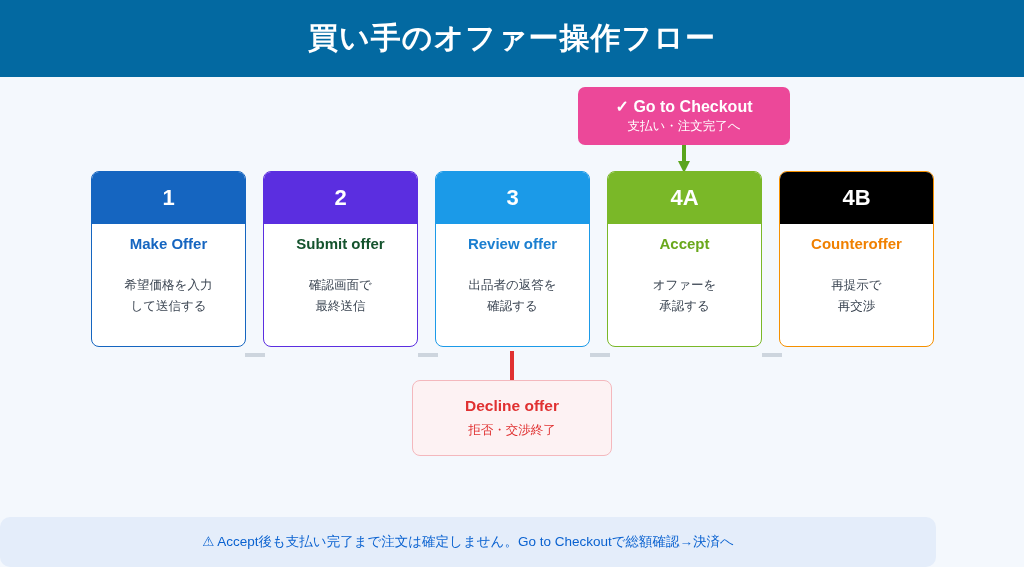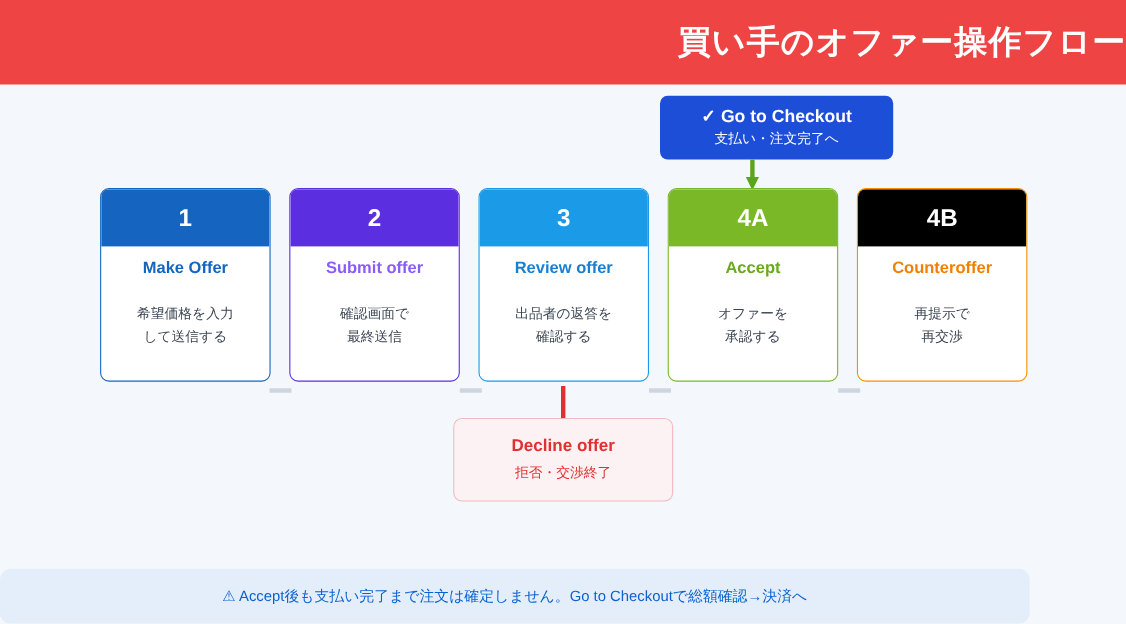--- a/index.html
+++ b/index.html
@@ -14,49 +14,49 @@
     overflow: hidden;
     position: relative;
   }
 
   
   .header {
     position: absolute;
     left: 0; top: 0;
     width: 1024px;
     height: 77px;
-    background: #ef4444;
-    display: flex;
-    align-items: center;
-    justify-content: flex-end;
+    background: #0369a1;
+    display: flex;
+    align-items: center;
+    justify-content: center;
   }
   .header-title {
     color: #ffffff;
     font-size: 30px;
     font-weight: bold;
     letter-spacing: 1px;
   }
 
   
   .canvas {
     position: absolute;
     left: 0; top: 77px;
     width: 1024px;
     height: 440px;
     background: #f4f8fd;
   }
 
   
   .checkout-box {
     position: absolute;
-    left: 600px;
+    left: 578px;
     top: 10px;
     width: 212px;
     height: 58px;
-    background: #1d4ed8;
+    background: #ec4899;
     border-radius: 7px;
     display: flex;
     flex-direction: column;
     align-items: center;
     justify-content: center;
   }
   .checkout-title {
     color: #ffffff;
     font-size: 16px;
     font-weight: bold;
@@ -217,21 +217,21 @@
       <div class="card-body">
         <div class="card-label" style="color:#1565c0;">Make Offer</div>
         <div class="card-desc">希望価格を入力</div>
         <div class="card-desc">して送信する</div>
       </div>
     </div>
 
     <div class="card" style="left:263px; border-color:#5b2ee0;">
       <div class="card-head" style="background:#5b2ee0;">2</div>
       <div class="card-body">
-        <div class="card-label" style="color:#8b5cf6;">Submit offer</div>
+        <div class="card-label" style="color:#14532d;">Submit offer</div>
         <div class="card-desc">確認画面で</div>
         <div class="card-desc">最終送信</div>
       </div>
     </div>
 
     <div class="card" style="left:435px; border-color:#1b9ae8;">
       <div class="card-head" style="background:#1b9ae8;">3</div>
       <div class="card-body">
         <div class="card-label" style="color:#1b7fd0;">Review offer</div>
         <div class="card-desc">出品者の返答を</div>

